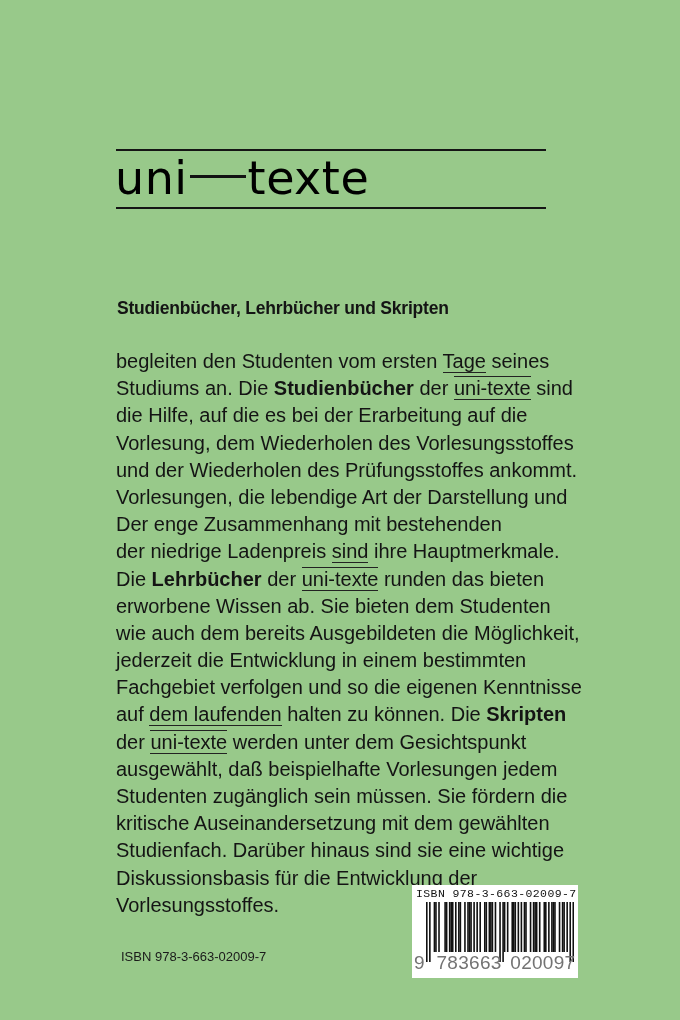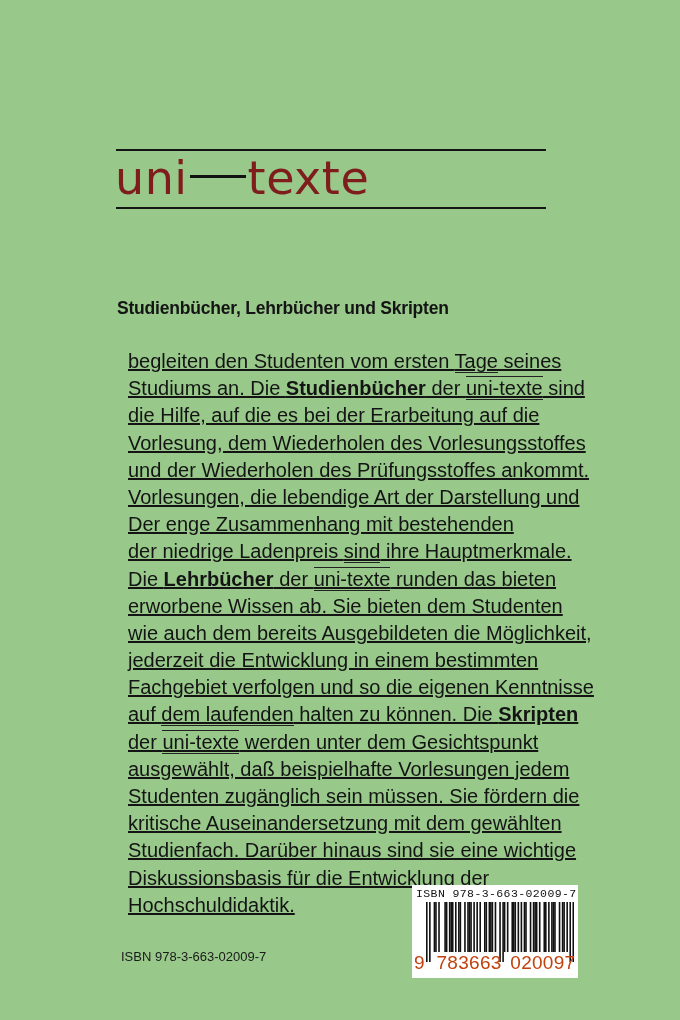--- a/index.html
+++ b/index.html
@@ -17,42 +17,41 @@
       background: #151515;
     }
     .rule.top { top: 149px; }
     .rule.bottom { top: 207px; }
     .series-title {
       position: absolute;
       left: 115px; top: 150px;
       font-size: 46px; line-height: 56px;
       font-family: "DejaVu Sans", sans-serif;
       letter-spacing: 0.5px;
-      color: #7f1d1d;
+      color: #000000;
       white-space: nowrap;
     }
     .series-title .dash {
       display: inline-block; width: 56px; height: 3px;
       background: #121212; vertical-align: middle;
       margin: 0 2px 0 2px; position: relative; top: -5px;
     }
     .subtitle {
       position: absolute;
       left: 117px; top: 298px;
       font-size: 17.5px; font-weight: bold;
       letter-spacing: -0.2px;
       white-space: nowrap;
     }
     .body-text {
       position: absolute;
-      left: 128px; top: 348px;
+      left: 116px; top: 348px;
       width: 470px;
       font-size: 20px;
       line-height: 27.2px;
-      text-decoration: underline;
     }
     .body-text .line { white-space: nowrap; height: 27.2px; }
     .ul { border-bottom: 1.5px solid #222; }
     .ut { border-top: 1.5px solid #222; border-bottom: 1.5px solid #222; text-align: right; }
     .barcode-box {
       position: absolute;
       left: 412px; top: 885px; width: 166px; height: 93px;
       background: #ffffff;
     }
     .barcode-top {
@@ -61,21 +60,21 @@
       font-size: 11.5px; letter-spacing: 0.4px;
       color: #111; white-space: nowrap;
     }
     .barcode-bars {
       position: absolute; left: 14px; top: 17px; width: 148px; height: 60px;
     }
     .barcode-bars svg { display: block; }
     .barcode-digits {
       position: absolute; left: 2px; top: 67px;
       font-family: "Liberation Sans", sans-serif;
-      font-size: 19px; color: #c2410c; white-space: nowrap;
+      font-size: 19px; color: #737373; white-space: nowrap;
       letter-spacing: 0.3px;
     }
     .isbn-plain {
       position: absolute; left: 121px; top: 949px;
       font-family: "Liberation Sans", sans-serif;
       font-size: 13px; color: #1a1a1a;
     }
   </style>
 </head>
 <body>
@@ -102,21 +101,21 @@
     <div class="line"><span>wie auch dem bereits Ausgebildeten die Möglichkeit,</span></div>
     <div class="line"><span>jederzeit die Entwicklung in einem bestimmten</span></div>
     <div class="line"><span>Fachgebiet verfolgen und so die eigenen Kenntnisse</span></div>
     <div class="line"><span>auf </span><span class="ul">dem laufenden</span><span> halten zu können. Die </span><span style="font-weight: bold;">Skripten</span></div>
     <div class="line"><span>der </span><span class="ut">uni-texte</span><span> werden unter dem Gesichtspunkt</span></div>
     <div class="line"><span>ausgewählt, daß beispielhafte Vorlesungen jedem</span></div>
     <div class="line"><span>Studenten zugänglich sein müssen. Sie fördern die</span></div>
     <div class="line"><span>kritische Auseinandersetzung mit dem gewählten</span></div>
     <div class="line"><span>Studienfach. Darüber hinaus sind sie eine wichtige</span></div>
     <div class="line"><span>Diskussionsbasis für die Entwicklung der</span></div>
-    <div class="line"><span>Hochschuldidaktik.</span></div>
+    <div class="line"><span>Vorlesungsstoffes.</span></div>
   </div>
 
 <div class="barcode-box">
   <div class="barcode-top">ISBN 978-3-663-02009-7</div>
   <div class="barcode-bars">
     <svg id="bars" width="148" height="60" viewBox="0 0 148 60">
         <rect x="0.00" y="0" width="1.60" height="60" fill="#111"></rect>
         <rect x="3.05" y="0" width="1.60" height="60" fill="#111"></rect>
         <rect x="7.63" y="0" width="1.60" height="50" fill="#111"></rect>
         <rect x="9.15" y="0" width="1.60" height="50" fill="#111"></rect>

